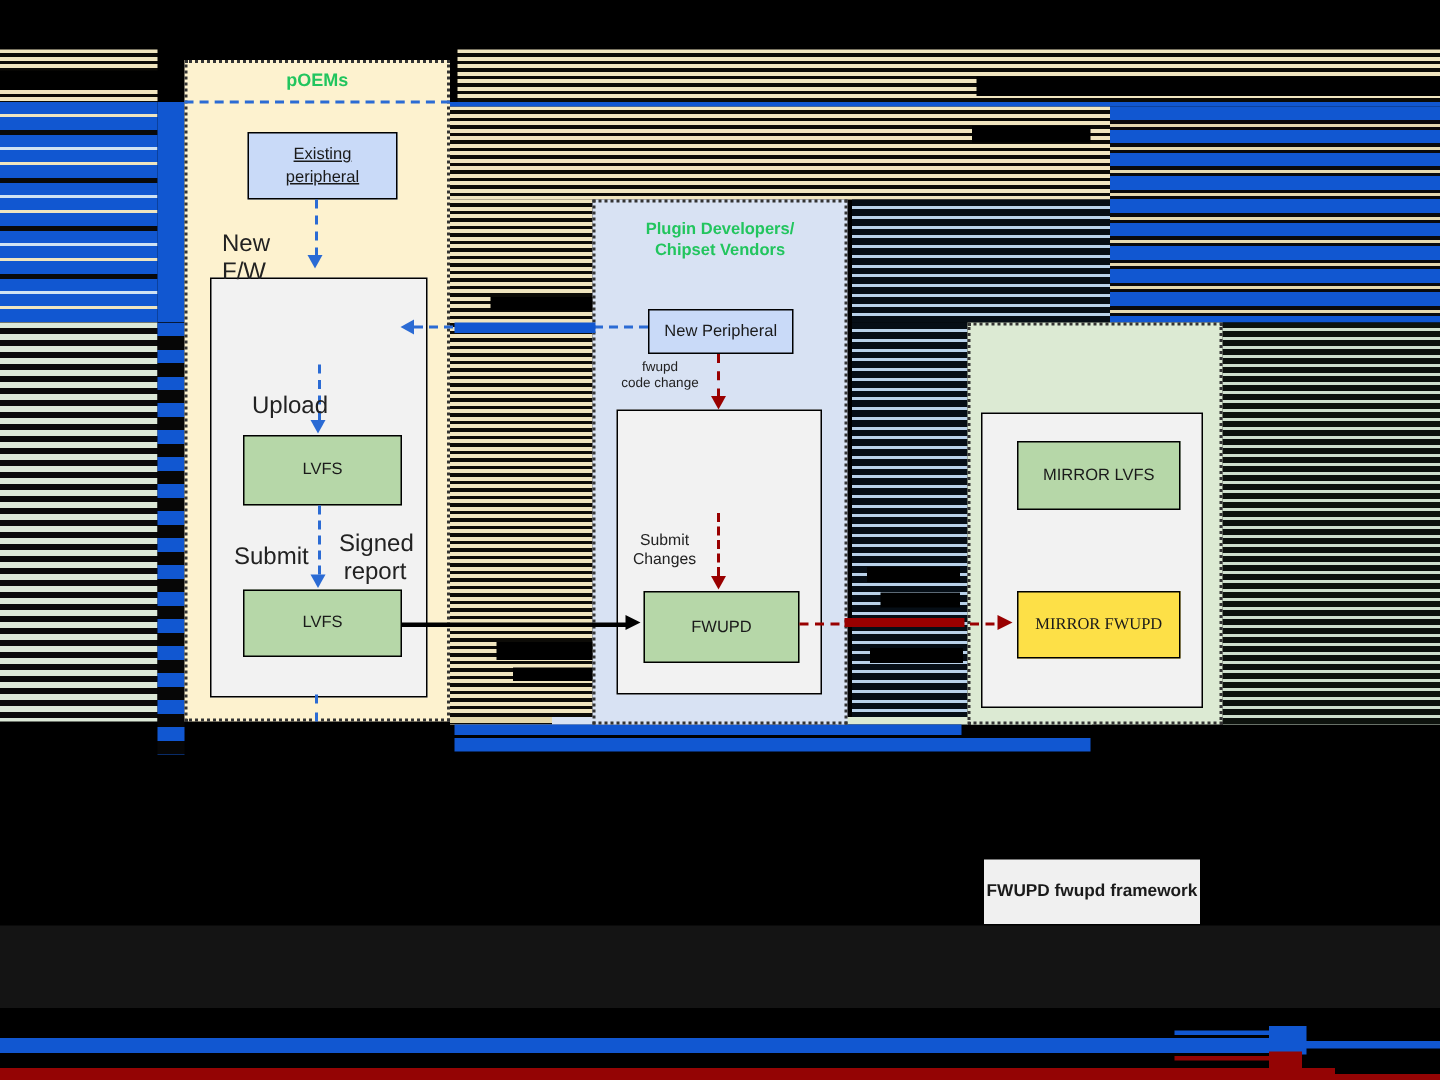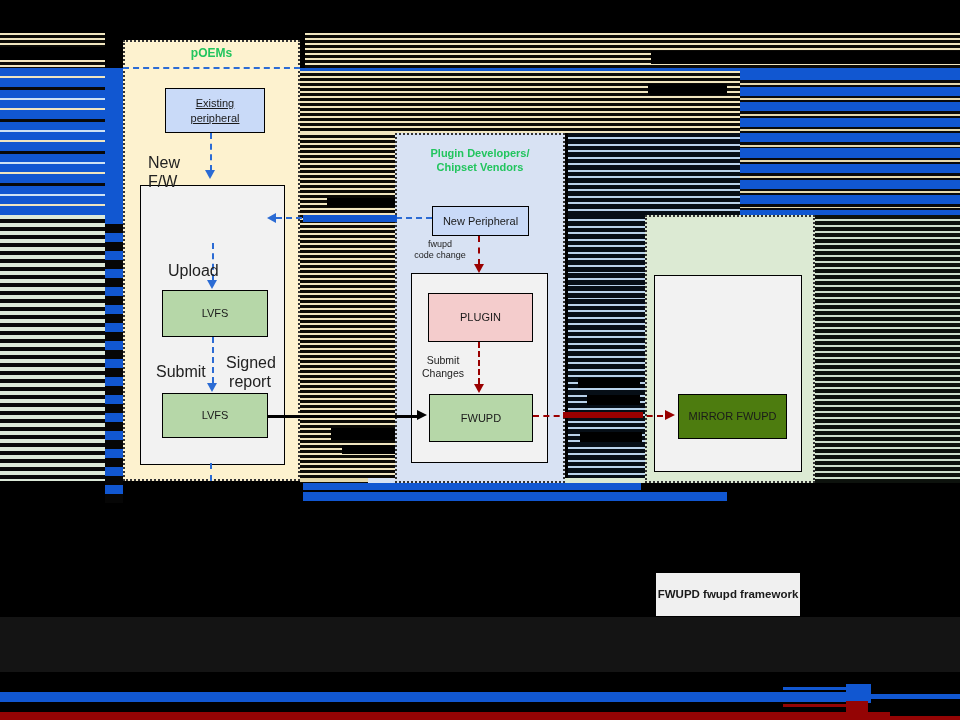--- a/index.html
+++ b/index.html
@@ -92,23 +92,23 @@
 
   <div class="abs inner" style="left:140px;top:185px;width:145px;height:280px;"></div>
   <div class="abs inner" style="left:411px;top:273px;width:137px;height:190px;"></div>
   <div class="abs inner" style="left:654px;top:275px;width:148px;height:197px;"></div>
 
   <div class="abs node" style="left:165px;top:88px;width:100px;height:45px;background:#c9daf8;text-decoration:underline;">Existing
 peripheral</div>
   <div class="abs node" style="left:162px;top:290px;width:106px;height:47px;background:#b6d7a8;">LVFS</div>
   <div class="abs node" style="left:162px;top:393px;width:106px;height:45px;background:#b6d7a8;">LVFS</div>
   <div class="abs node" style="left:432px;top:206px;width:97px;height:30px;background:#c9daf8;">New Peripheral</div>
-  <div class="abs node" style="left:428px;top:293px;width:105px;height:49px;background:#f4cccc;">PLUGIN</div>
   <div class="abs node" style="left:429px;top:394px;width:104px;height:48px;background:#b6d7a8;">FWUPD</div>
-  <div class="abs node" style="left:678px;top:394px;width:109px;height:45px;background:#4d7c0f;">MIRROR FWUPD</div>
+  <div class="abs node" style="left:678px;top:294px;width:109px;height:46px;background:#b6d7a8;">MIRROR LVFS</div>
+  <div class="abs node" style="left:678px;top:394px;width:109px;height:45px;background:#fde047;font-family:Liberation Serif, serif;">MIRROR FWUPD</div>
   <div class="abs node" style="left:656px;top:573px;width:144px;height:43px;background:#f0f0f0;border:none;font-weight:bold;font-size:11.5px;">FWUPD fwupd framework</div>
 
   <div class="abs dashh-blue" style="left:123px;top:67px;width:177px;height:0;"></div>
 
   <div class="abs dashv-blue" style="left:210px;top:133px;height:38px;"></div>
   <div class="abs tri tri-down-blue" style="left:205px;top:170px;"></div>
   <div class="abs lbl" style="left:148px;top:153px;width:60px;">New F/W</div>
 
   <div class="abs dashh-blue" style="left:276px;top:217px;width:156px;height:0;"></div>
   <div class="abs tri tri-left-blue" style="left:267px;top:213px;"></div>

